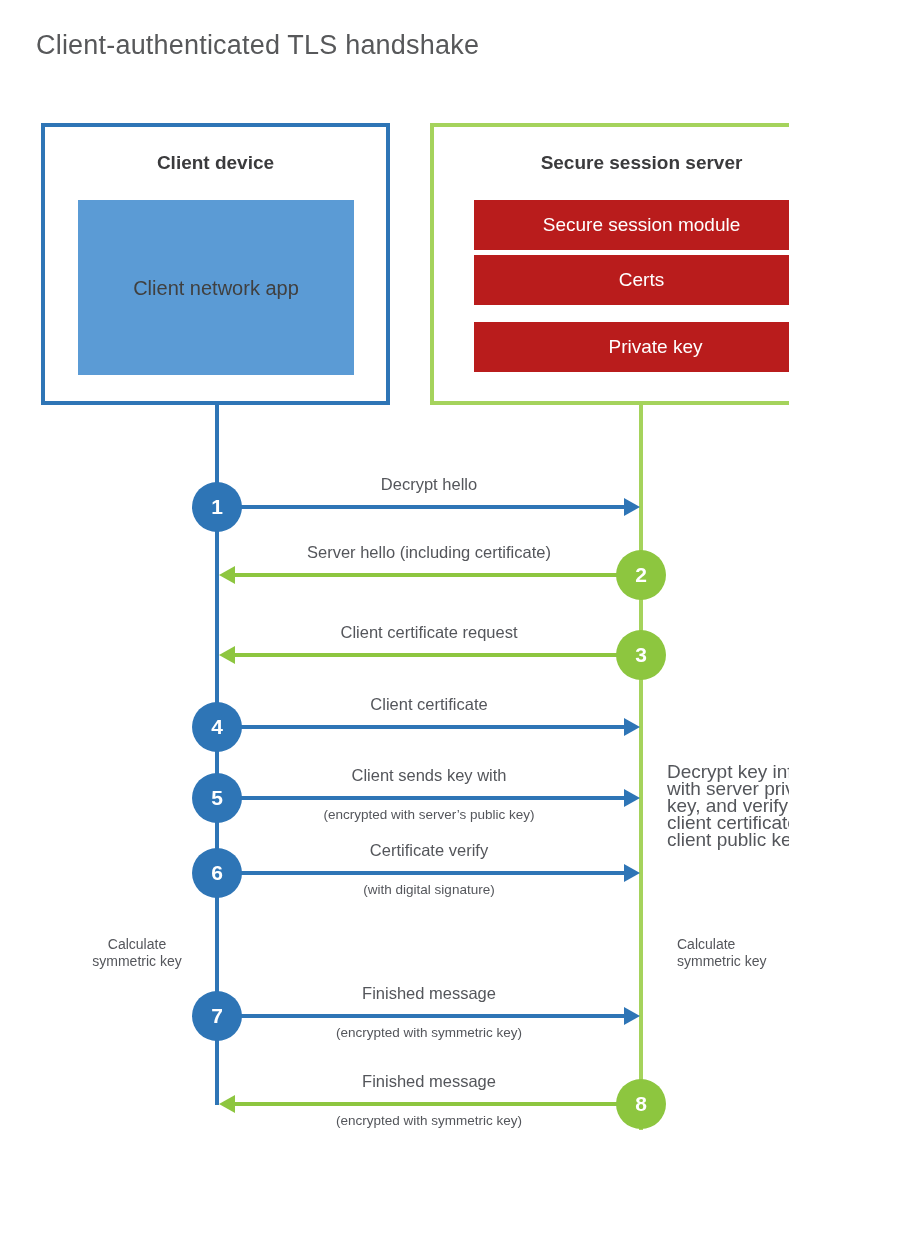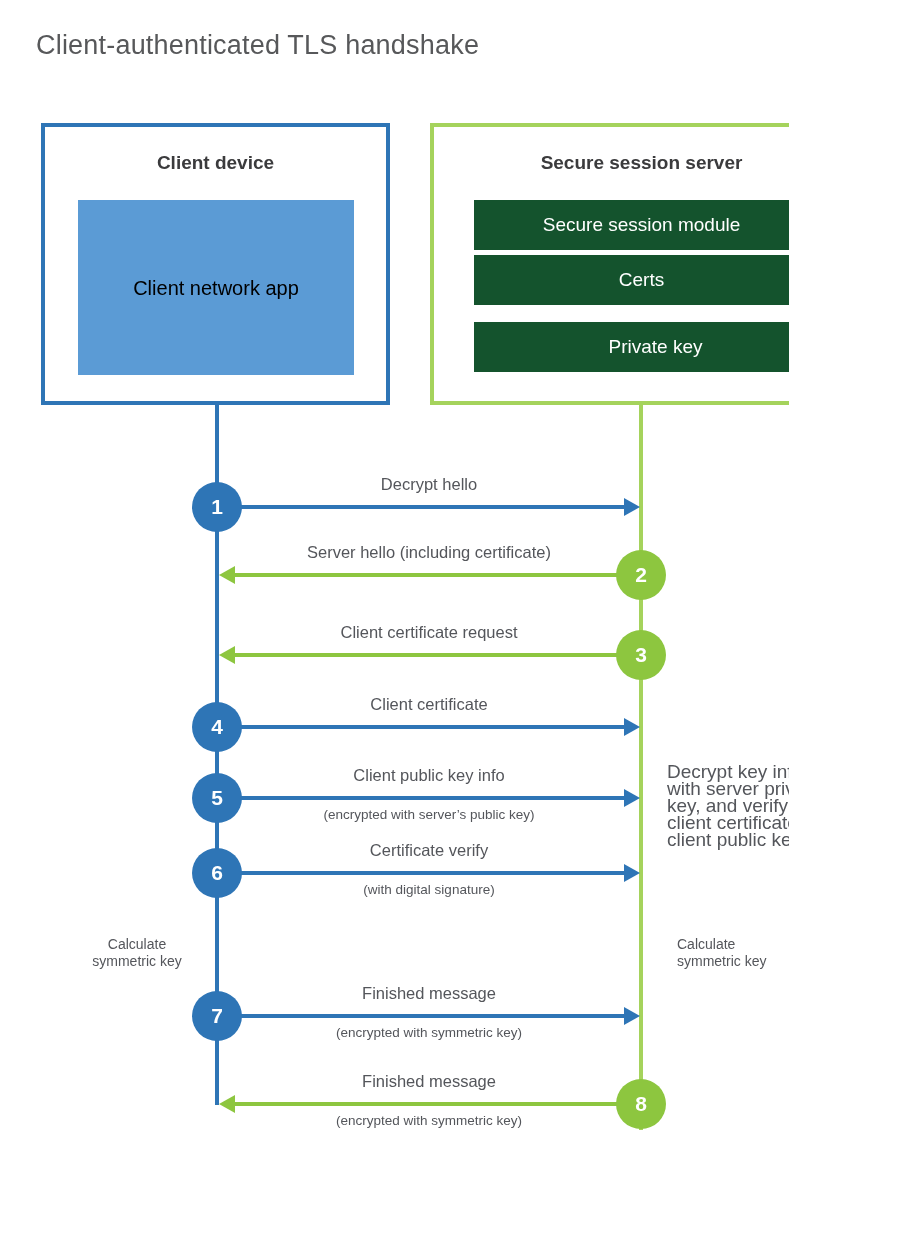--- a/index.html
+++ b/index.html
@@ -40,29 +40,29 @@
     font-weight: 700;
     color: #3b3b3d;
   }
   .client-module {
     position: absolute;
     left: 33px; top: 73px;
     width: 276px; height: 175px;
     background: #5b9bd5;
     display: flex; align-items: center; justify-content: center;
     text-align: center;
-    color: #000000;
+    color: #404040;
     font-size: 20px;
   }
   .client-module .inner-text { max-width: 200px; line-height: 1.3; }
   .server-bar {
     position: absolute;
     left: 40px;
     width: 335px; height: 50px;
-    background: #14532d;
+    background: #b91c1c;
     color: #ffffff;
     font-size: 19px;
     text-align: center;
     line-height: 50px;
   }
   .server-bar.b0 { top: 73px; }
   .server-bar.b1 { top: 128px; }
   .server-bar.b2 { top: 195px; padding-left: 28px; }
 
   
@@ -189,21 +189,21 @@
     <div class="head"></div>
     <div class="step-circle">4</div>
     <div class="msg-label">Client certificate</div>
     <div class="msg-sublabel"></div>
   </div>
 
   <div class="msg-row r5 from-client">
     <div class="shaft"></div>
     <div class="head"></div>
     <div class="step-circle">5</div>
-    <div class="msg-label">Client public key info</div>
+    <div class="msg-label">Client sends key with</div>
     <div class="msg-sublabel">(encrypted with server’s public key)</div>
   </div>
 
   <div class="msg-row r6 from-client">
     <div class="shaft"></div>
     <div class="head"></div>
     <div class="step-circle">6</div>
     <div class="msg-label">Certificate verify</div>
     <div class="msg-sublabel">(with digital signature)</div>
   </div>

